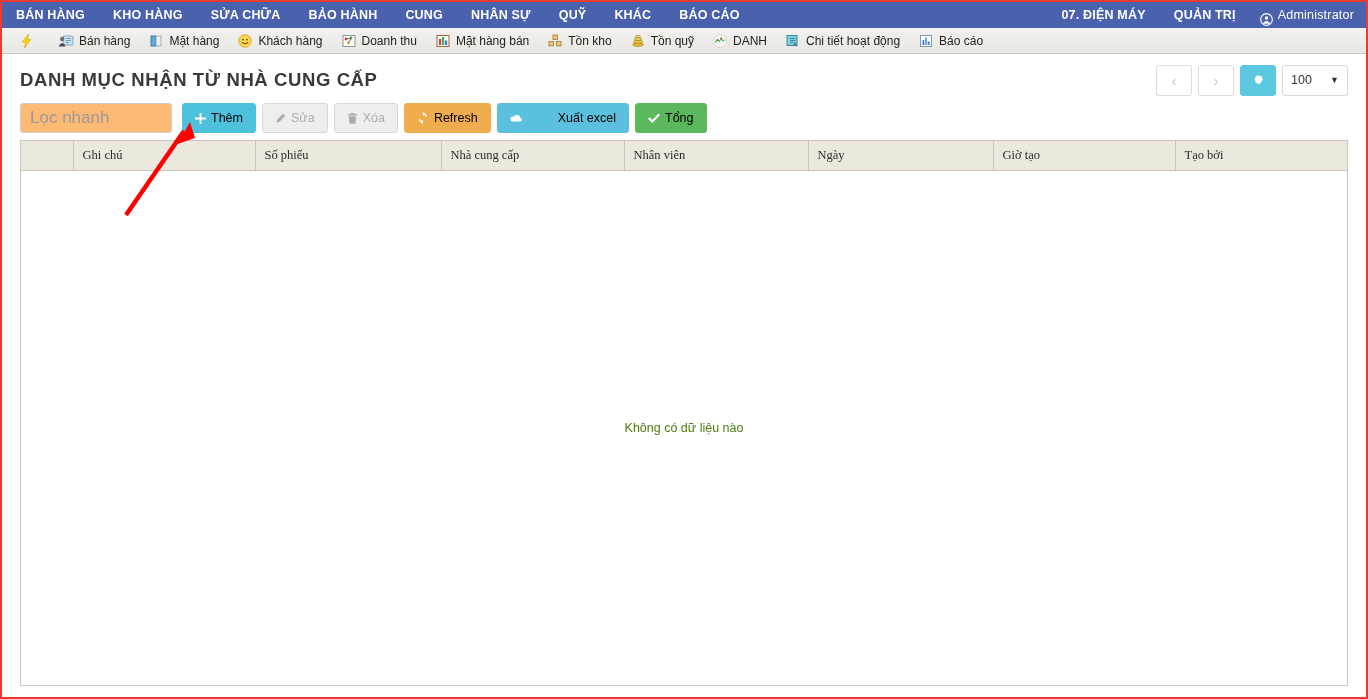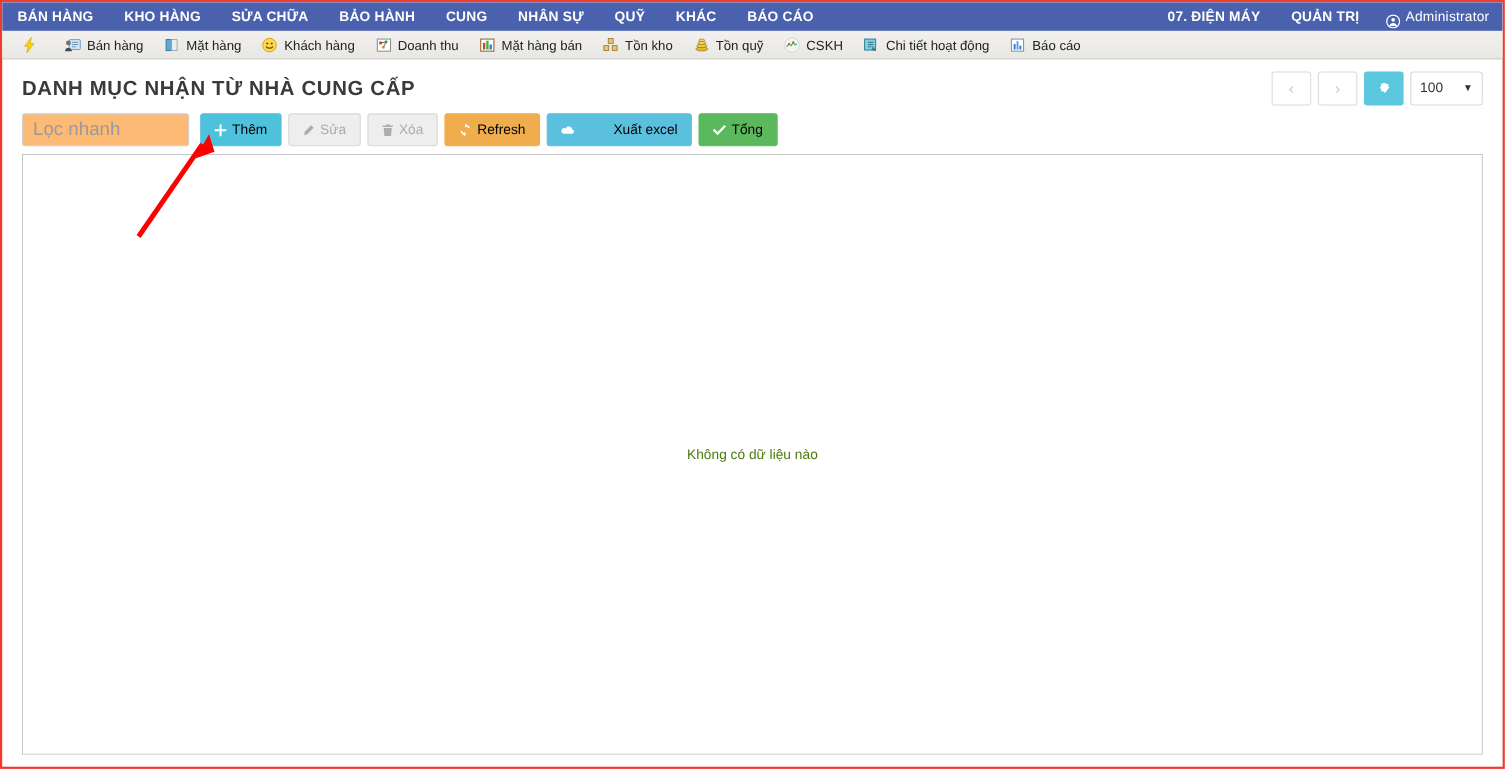--- a/index.html
+++ b/index.html
@@ -328,21 +328,21 @@
 
   <div class="sb-item">
     <span class="sb-ico">
       <svg viewBox="0 0 16 16" width="16" height="16">
           <circle cx="8" cy="8" r="6.6" fill="#f4f4f4" stroke="#cfcfcf" stroke-width=".7"></circle>
           <path d="M3.2 9.5l2.2-2.6 1.8 1.6 2-3 1.5 2.2 2-.7" fill="none" stroke="#3db54a" stroke-width="1.1"></path>
           <circle cx="5.4" cy="6.9" r=".9" fill="#d93d3d"></circle>
           <circle cx="9.2" cy="5.5" r=".9" fill="#d93d3d"></circle>
         </svg>
     </span>
-    <span>CSKH</span>
+    <span>DANH</span>
   </div>
 
   <div class="sb-item">
     <span class="sb-ico">
       <svg viewBox="0 0 16 16" width="16" height="16">
           <rect x="2" y="2.5" width="10" height="10" fill="#7fd0e0" stroke="#2f7f93" stroke-width=".9"></rect>
           <path d="M12.5 13.5l-4-1 1-4z" fill="#3a7a8f"></path>
           <path d="M5 5.5h5M5 7.5h5M5 9.5h3" stroke="#2f6b7a" stroke-width=".8"></path>
         </svg>
     </span>
@@ -440,20 +440,44 @@
     <span class="bi">
       <svg viewBox="0 0 14 12" width="12" height="11">
           <path d="M5.1 11.3L0 6.2l1.8-1.8 3.3 3.3L12.2.2 14 2z" fill="#fff"></path>
         </svg>
     </span>
     <span>Tổng</span>
   </div>
 </div>
 
 <div class="grid-wrap">
+  <table class="grid">
+    <colgroup>
+      <col style="width:52px">
+        <col style="width:182px">
+        <col style="width:186px">
+        <col style="width:183px">
+      <col style="width:184px">
+        <col style="width:185px">
+        <col style="width:182px">
+        <col>
+    </colgroup>
+    <thead>
+      <tr>
+        <th></th>
+        <th>Ghi chú</th>
+        <th>Số phiếu</th>
+        <th>Nhà cung cấp</th>
+        <th>Nhân viên</th>
+        <th>Ngày</th>
+        <th>Giờ tạo</th>
+        <th>Tạo bởi</th>
+      </tr>
+    </thead>
+  </table>
   <div class="empty-area">
     <div class="empty-msg">Không có dữ liệu nào</div>
   </div>
 </div>
 
 <svg class="annot" viewBox="0 0 1368 699">
   <g>
     <line x1="124" y1="213" x2="182" y2="129" stroke="#fe0000" stroke-width="4.5" stroke-linecap="butt"></line>
     <path d="M188 120 L175.5 142 L193 136 Z" fill="#fe0000"></path>
   </g>

